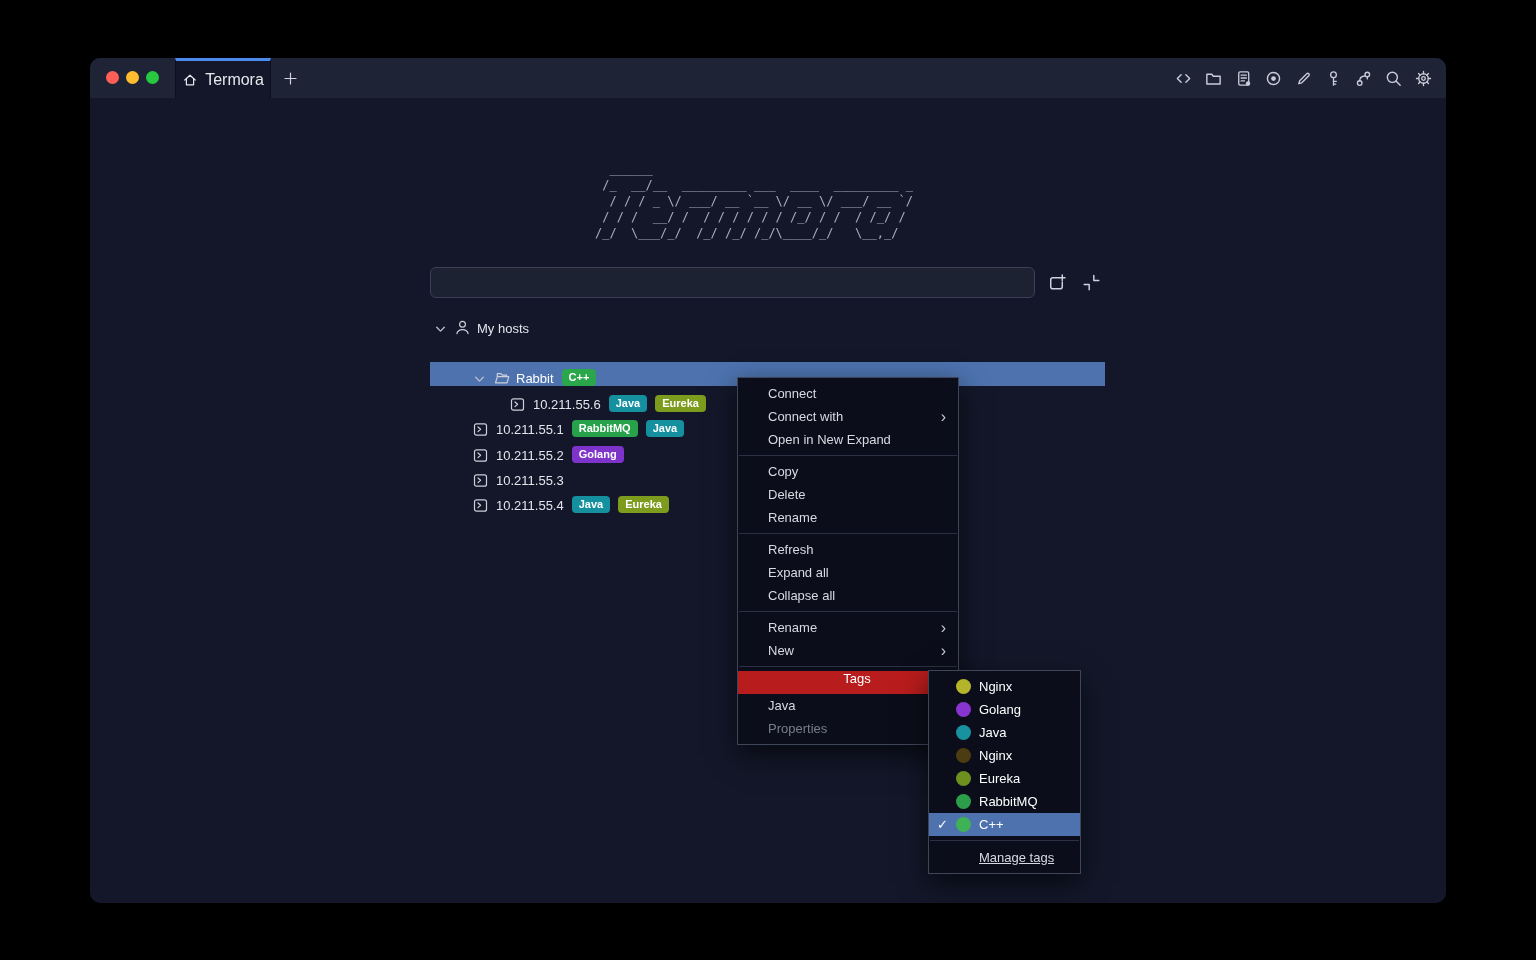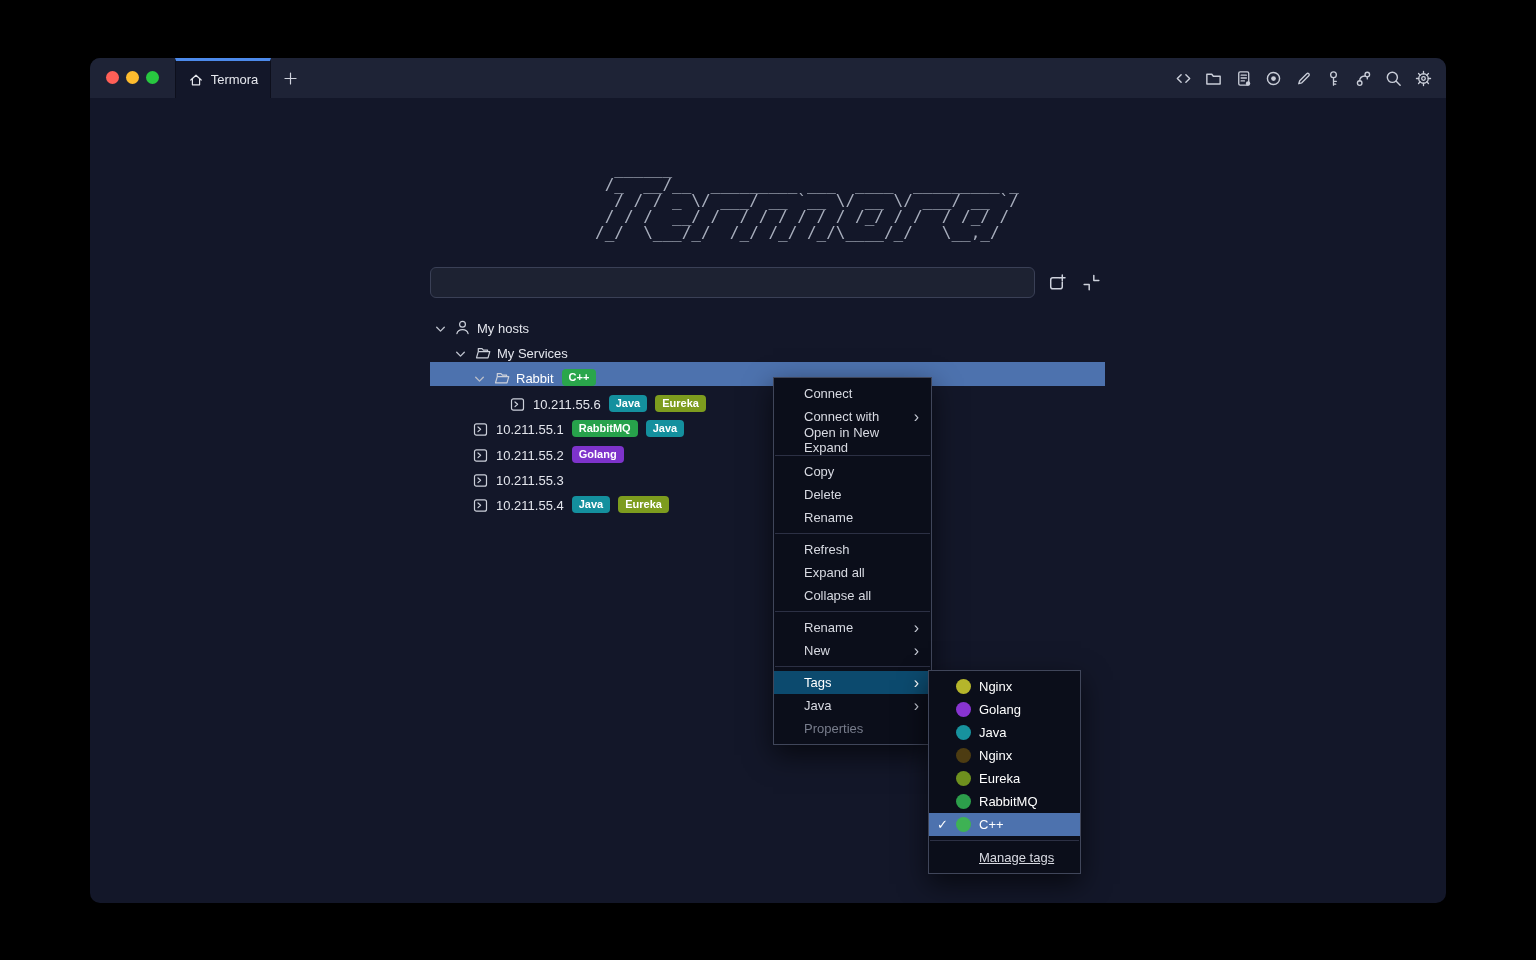--- a/index.html
+++ b/index.html
@@ -16,36 +16,36 @@
   
   .titlebar{position:absolute;top:0;left:0;right:0;height:40px;background:#1e2336;}
   .lights{position:absolute;left:16px;top:13px;display:flex;gap:7px;}
   .light{width:13px;height:13px;border-radius:50%;}
   .light.red{background:#ff5f57}.light.yellow{background:#febc2e}.light.green{background:#28c840}
   .tab{
     position:absolute;left:85px;top:0;width:96px;height:40px;box-sizing:border-box;
     background:#131729;border-top:3px solid #4c8aeb;
     border-left:1px solid #0d0f1c;border-right:1px solid #0d0f1c;
     display:flex;align-items:center;justify-content:center;gap:7px;
-    color:#e6e8ee;font-size:13px;
+    color:#e6e8ee;font-size:16px;
   }
   .newtab{
     position:absolute;left:190px;top:10px;width:20px;height:20px;
     background:none;border:none;padding:0;color:#cfd3dd;
     display:flex;align-items:center;justify-content:center;cursor:pointer;
   }
   .tb-actions{position:absolute;right:12px;top:0;height:40px;display:flex;align-items:center;gap:9px;color:#c9cdd8;}
   .tb-btn{width:21px;height:21px;background:none;border:none;padding:0;color:inherit;
           display:flex;align-items:center;justify-content:center;cursor:pointer;}
   svg{display:block}
 
   
   .ascii{
     position:absolute;left:505px;top:103px;margin:0;
-    font-family:"DejaVu Sans Mono",monospace;font-size:16px;line-height:16px;
+    font-family:"DejaVu Sans Mono",monospace;font-size:12px;line-height:16px;
     color:#a9afbe;white-space:pre;
   }
   .search{
     position:absolute;left:340px;top:209px;width:605px;height:31px;box-sizing:border-box;
     background:#1d2232;border:1px solid #3a4056;border-radius:6px;
     color:#e3e5ec;padding:0 10px;font-size:13px;outline:none;
   }
   .side-btn{position:absolute;top:213px;width:22px;height:22px;background:none;border:none;
             padding:0;color:#ced2dc;display:flex;align-items:center;justify-content:center;cursor:pointer;}
   .side-btn.add{left:955px}
@@ -59,29 +59,28 @@
   .trow .chev{width:15px;margin-right:5px;color:#b9bec9;display:flex;flex:0 0 auto;}
   .trow .ticon{width:18px;margin-right:5px;color:#ccd0da;display:flex;flex:0 0 auto;}
   .trow.selected{background:#4d72ae;color:#fff;}
   .chip{
     margin-left:8px;padding:2px 7px;border-radius:4px;
     font-size:11px;font-weight:bold;color:#fff;line-height:13px;flex:0 0 auto;
   }
 
   
   .menu{
-    position:absolute;left:647px;top:319px;width:159px;box-sizing:border-box;
+    position:absolute;left:647px;top:319px;width:222px;box-sizing:border-box;
     background:#0b0e1a;border:1px solid #40465a;padding:4px 0;z-index:10;
     box-shadow:0 10px 26px rgba(0,0,0,.6);
-    margin-left:36px;
   }
   .mitem{height:23px;display:flex;align-items:center;padding:0 12px 0 30px;
          color:#d8dae2;font-size:13px;cursor:default;}
   .mitem .arrow{margin-left:auto;color:#c3c7d2;font-size:16px;line-height:1;}
-  .mitem.selected{background:#0c4a6e;color:#fff;}
+  .mitem.selected{background:#b91c1c;color:#fff;flex-direction:column;}
   .mitem.selected .arrow{color:#fff;}
   .mitem.disabled{color:#787d8c;}
   .mdivider{height:1px;background:#2c3044;margin:4px 1px;}
 
   
   .submenu{
     position:absolute;left:838px;top:612px;width:153px;box-sizing:border-box;
     background:#0b0e1a;border:1px solid #40465a;padding:4px 0;z-index:11;
     box-shadow:0 10px 26px rgba(0,0,0,.6);
   }
@@ -231,34 +230,20 @@
     </span>
     <span class="ticon">
       <svg width="17" height="17" viewBox="0 0 17 17" fill="none" stroke="currentColor" stroke-width="1.2" stroke-linecap="round">
         <circle cx="8.5" cy="5.2" r="2.9"></circle>
           <path d="M2.9 14.6 a5.7 5 0 0 1 11.2 0"></path>
       </svg>
     </span>
     <span class="tlabel">My hosts</span>
   </div>
 
-  <div class="trow" style="top:278px;padding-left:24px">
-    <span class="chev">
-      <svg width="13" height="13" viewBox="0 0 12 12" fill="none" stroke="currentColor" stroke-width="1.3" stroke-linecap="round" stroke-linejoin="round">
-          <path d="M2.5 4 L6 7.5 L9.5 4"></path>
-        </svg>
-    </span>
-    <span class="ticon">
-      <svg width="17" height="17" viewBox="0 0 17 17" fill="none" stroke="currentColor" stroke-width="1.2" stroke-linejoin="round">
-        <path d="M4.3 7.6 V4.6 H8 L9.4 6.2 H13.6 V7.6"></path>
-          <path d="M2.5 13.8 L4.3 7.6 H15.8 L14 13.8 Z"></path>
-      </svg>
-    </span>
-    <span class="tlabel">My Services</span>
-  </div>
 
   <div class="trow selected" style="top:304px;height:24px;padding-left:43px">
     <span class="chev">
       <svg width="13" height="13" viewBox="0 0 12 12" fill="none" stroke="currentColor" stroke-width="1.3" stroke-linecap="round" stroke-linejoin="round">
           <path d="M2.5 4 L6 7.5 L9.5 4"></path>
         </svg>
     </span>
     <span class="ticon">
       <svg width="17" height="17" viewBox="0 0 17 17" fill="none" stroke="currentColor" stroke-width="1.2" stroke-linejoin="round">
         <path d="M4.3 7.6 V4.6 H8 L9.4 6.2 H13.6 V7.6"></path>

